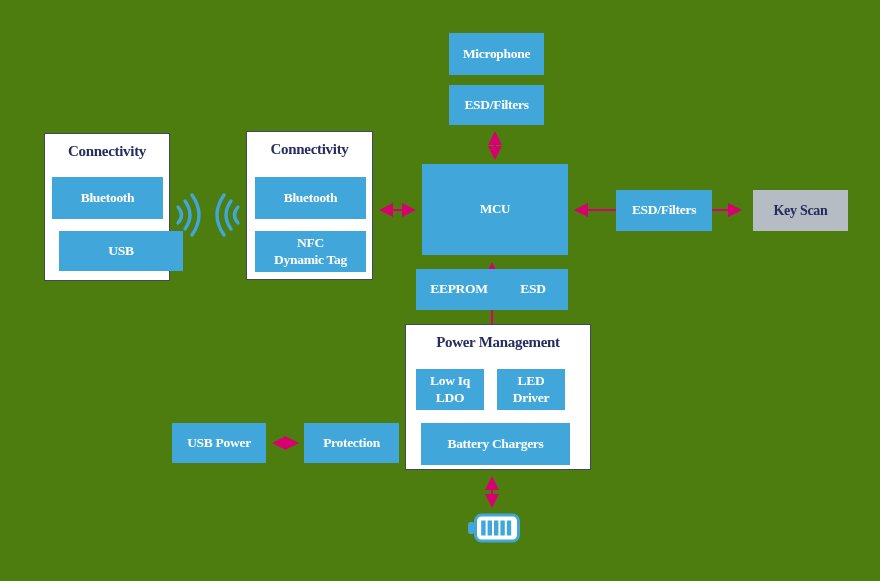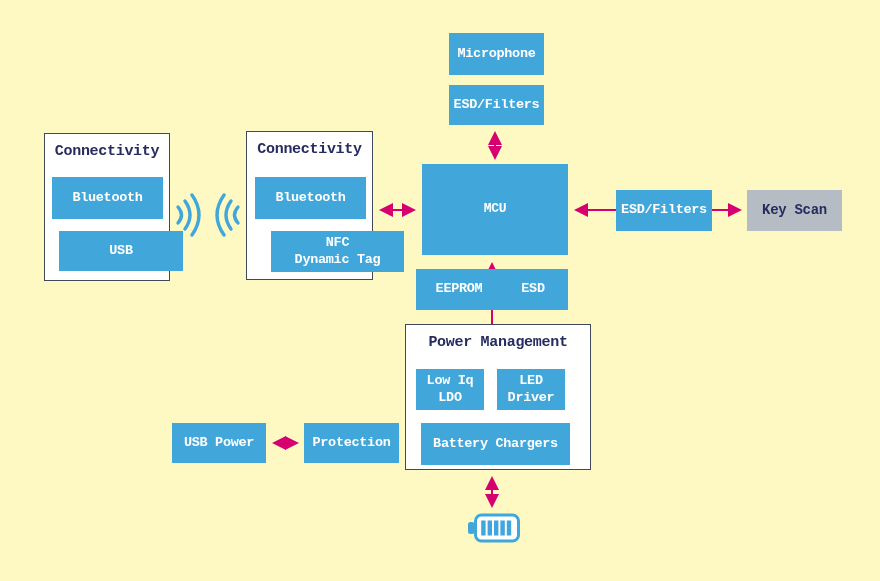--- a/index.html
+++ b/index.html
@@ -1,26 +1,26 @@
 <!DOCTYPE html>
 <html><head>
 <meta charset="utf-8">
 <style>
   html,body{margin:0;padding:0;background:#ffffff;}
   .canvas{
-    position:relative;width:880px;height:581px;background:#fef9c3;
-    font-family:Liberation Mono, monospace;overflow:hidden;
+    position:relative;width:880px;height:581px;background:#4d7c0f;
+    font-family:Liberation Serif, serif;overflow:hidden;
   }
   .box{
     position:absolute;background:#41A6DA;color:#ffffff;
     display:flex;flex-direction:column;align-items:center;justify-content:center;
     text-align:center;font-weight:bold;font-size:13.5px;letter-spacing:-0.3px;line-height:1.25;
   }
   .box.large{font-size:13px;}
-  .box.gray{background:#B5BCC3;color:#262C5F;font-size:14px;}
+  .box.gray{background:#B5BCC3;color:#262C5F;font-size:14px;margin-left:6px;}
   .group{
     position:absolute;background:#ffffff;border:1.5px solid #41485A;box-sizing:border-box;padding-left:10px;
   }
   .group-title{
     position:absolute;left:0;right:0;top:9px;text-align:center;
     color:#262C5F;font-weight:bold;font-size:15px;letter-spacing:-0.3px;
   }
   .overlay{position:absolute;left:0;top:0;pointer-events:none;}
   .icon-svg{position:absolute;}
 </style>
@@ -74,21 +74,21 @@
     <g fill="none" stroke="#41A6DA" stroke-width="3.4" stroke-linecap="round">
       <path d="M26,17 Q19,25 26,33"></path>
       <path d="M19,11 Q9,25 19,39"></path>
       <path d="M12,5 Q-2,25 12,45"></path>
     </g>
   </svg>
 
   <div class="group" style="left:246px;top:131px;width:127px;height:149px">
     <div class="group-title">Connectivity</div>
     <div class="box" style="left:8px;top:45px;width:111px;height:42px">Bluetooth</div>
-    <div class="box" style="left:24px;top:99px;width:133px;height:41px">
+    <div class="box" style="left:8px;top:99px;width:111px;height:41px">
       <span>NFC</span>
       <span>Dynamic Tag</span>
     </div>
   </div>
 
   <div class="group" style="left:405px;top:324px;width:186px;height:146px">
     <div class="group-title">Power Management</div>
     <div class="box" style="left:10px;top:44px;width:68px;height:41px">
       <span>Low Iq</span>
       <span>LDO</span>

